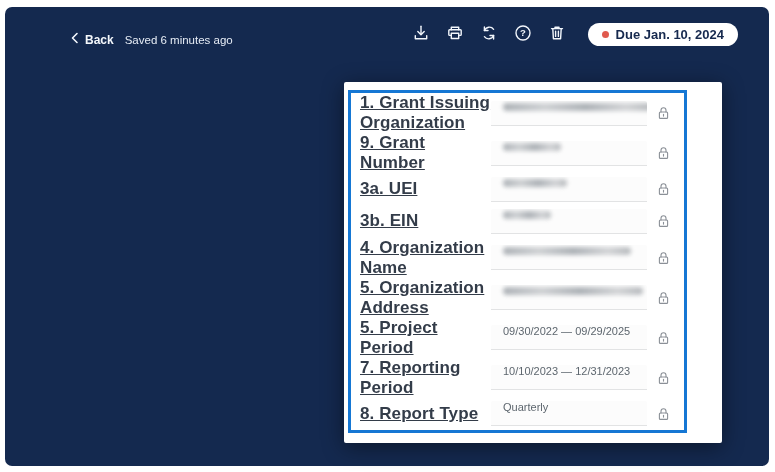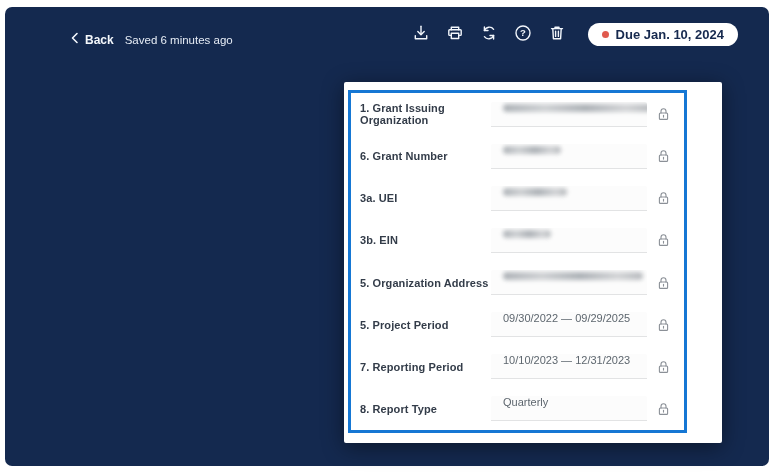--- a/index.html
+++ b/index.html
@@ -24,21 +24,21 @@
               background:#ffffff; border:none; border-radius:12px; padding:0 14px; cursor:pointer; }
   .due-dot { width:7px; height:7px; border-radius:50%; background:var(--dot,#e05a4e); }
   .due-text { font-size:13px; font-weight:bold; color:#16294e; white-space:nowrap; font-family:inherit; }
 
   
   .card { position:absolute; left:339px; top:75px; width:378px; height:361px;
           background:#ffffff; border-radius:2px; box-shadow:0 4px 22px rgba(0,0,0,.45); }
   .highlight-box { position:absolute; left:4px; top:8px; width:339px; height:343px;
                    border:3px solid var(--blue,#1577d4); display:flex; flex-direction:column; }
   .field-row { flex:1; display:flex; align-items:center; padding:0 14px 0 9px; }
-  .field-label { flex:0 0 131px; font-size:11px; font-weight:600; color:#333c49; letter-spacing:.1px; }
+  .field-label { flex:0 0 131px; font-size:17px; font-weight:600; color:#333c49; letter-spacing:.1px;text-decoration:underline; }
   .field-input { flex:1; height:25px; display:flex; padding-left:12px;
                  background:#fcfcfc; border-bottom:1px solid #e2e3e4; border-radius:2px 2px 0 0;
                  margin-right:10px; overflow:hidden; }
   .field-value { font-size:11px; color:#5d666e; white-space:nowrap; }
   .blur { display:inline-block; height:8px; border-radius:4px;
           background:linear-gradient(90deg,#9aa0a6,#c4c7ca 28%,#9aa0a6 55%,#c9cbce 82%,#a7abaf);
           filter:blur(2px); opacity:.8; }
   .lock { flex:0 0 13px; display:flex; align-items:center; }
   .lock svg { stroke:#8b9097; fill:none; stroke-width:1.1; stroke-linecap:round; }
 </style>
@@ -124,21 +124,21 @@
     </div>
     <div class="lock">
       <svg width="13" height="14" viewBox="0 0 13 14">
         <path d="M4 6V4.3a2.5 2.5 0 0 1 5 0V6"></path>
         <rect x="2.4" y="6" width="8.2" height="6.4" rx="1"></rect>
         <path d="M6.5 8.4v1.7"></path>
       </svg>
     </div>
   </div>
           <div class="field-row">
-    <div class="field-label">6. Grant Number</div>
+    <div class="field-label">9. Grant Number</div>
     <div class="field-input">
       <span class="field-value"><span class="blur" style="width: 58px;"></span></span>
     </div>
     <div class="lock">
       <svg width="13" height="14" viewBox="0 0 13 14">
         <path d="M4 6V4.3a2.5 2.5 0 0 1 5 0V6"></path>
         <rect x="2.4" y="6" width="8.2" height="6.4" rx="1"></rect>
         <path d="M6.5 8.4v1.7"></path>
       </svg>
     </div>
@@ -163,20 +163,33 @@
     </div>
     <div class="lock">
       <svg width="13" height="14" viewBox="0 0 13 14">
         <path d="M4 6V4.3a2.5 2.5 0 0 1 5 0V6"></path>
         <rect x="2.4" y="6" width="8.2" height="6.4" rx="1"></rect>
         <path d="M6.5 8.4v1.7"></path>
       </svg>
     </div>
   </div>
           <div class="field-row">
+    <div class="field-label">4. Organization Name</div>
+    <div class="field-input">
+      <span class="field-value"><span class="blur" style="width: 128px;"></span></span>
+    </div>
+    <div class="lock">
+      <svg width="13" height="14" viewBox="0 0 13 14">
+        <path d="M4 6V4.3a2.5 2.5 0 0 1 5 0V6"></path>
+        <rect x="2.4" y="6" width="8.2" height="6.4" rx="1"></rect>
+        <path d="M6.5 8.4v1.7"></path>
+      </svg>
+    </div>
+  </div>
+          <div class="field-row">
     <div class="field-label">5. Organization Address</div>
     <div class="field-input">
       <span class="field-value"><span class="blur" style="width: 140px;"></span></span>
     </div>
     <div class="lock">
       <svg width="13" height="14" viewBox="0 0 13 14">
         <path d="M4 6V4.3a2.5 2.5 0 0 1 5 0V6"></path>
         <rect x="2.4" y="6" width="8.2" height="6.4" rx="1"></rect>
         <path d="M6.5 8.4v1.7"></path>
       </svg>

